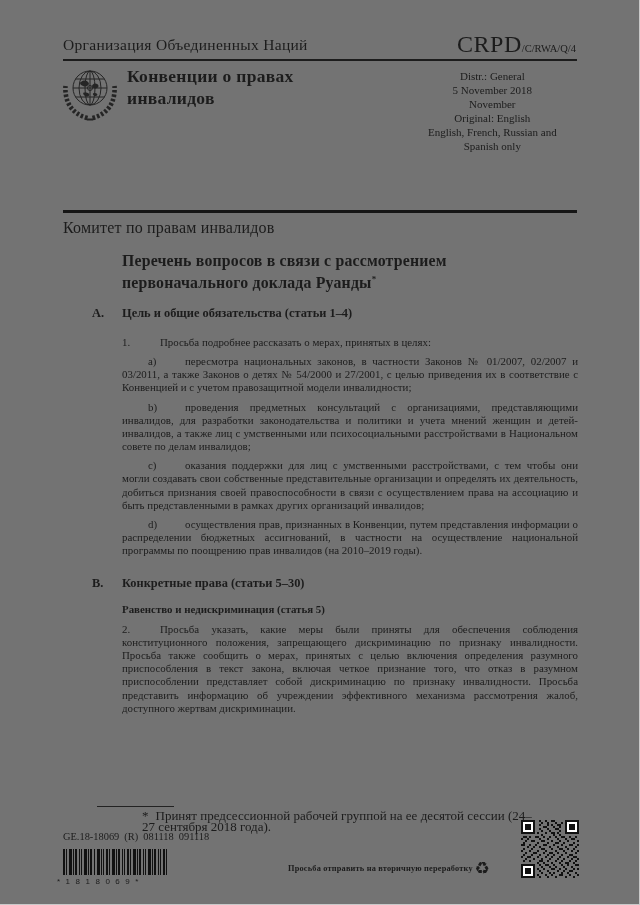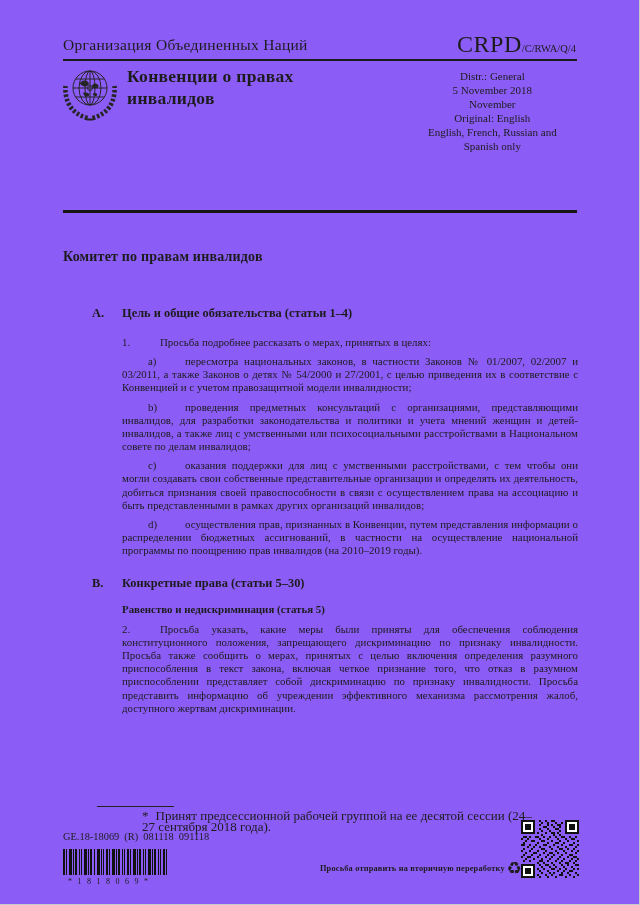--- a/index.html
+++ b/index.html
@@ -1,21 +1,21 @@
 <!DOCTYPE html>
 <html><head>
 <meta charset="utf-8">
 <style>
   * { margin: 0; padding: 0; box-sizing: border-box; }
   html, body { background: #e8e8e8; }
   .page {
     position: relative;
     width: 640px;
     height: 905px;
-    background: #8b5cf6;
+    background: #737373;
     font-family: "Liberation Serif", serif;
     color: #1c1c1c;
     overflow: hidden;
     border-right: 1px solid #c9c9c9;
     border-bottom: 1px solid #c9c9c9;
     padding-left: 32px;
   }
   .abs { position: absolute; }
 
   
@@ -25,21 +25,21 @@
   .doc-symbol .small { font-size: 10.5px; }
   .rule-top { left: 63px; top: 59px; width: 514px; height: 2px; background: #1c1c1c; }
 
   .emblem { left: 60px; top: 63px; width: 60px; height: 60px; }
   .conv-title { left: 127px; top: 66px; font-size: 17.5px; font-weight: bold; line-height: 21.5px; letter-spacing: 0.3px; }
   .distr-block { left: 428px; top: 69px; font-size: 11px; line-height: 14.1px; text-align: center; }
 
   .rule-thick { left: 63px; top: 210px; width: 514px; height: 3px; background: #161616; }
 
   
-  .committee { left: 63px; top: 219px; font-size: 14px; font-weight: bold; letter-spacing: 0.2px; margin-top: 30px; }
+  .committee { left: 63px; top: 219px; font-size: 16px; font-weight: normal; letter-spacing: 0.2px; }
   .doc-title { left: 122px; top: 251px; font-size: 15.8px; font-weight: bold; line-height: 19.4px; letter-spacing: 0.2px; }
   .doc-title sup { font-size: 9px; }
 
   
   .content { left: 122px; top: 305px; width: 456px; }
   h2.sec {
     position: relative;
     font-size: 12.4px; font-weight: bold; line-height: 16px;
   }
   h2.sec .sec-label { position: absolute; left: -30px; top: 0; }
@@ -55,27 +55,27 @@
   p.p-sub { text-indent: 26px; }
   p.p-sub .plabel { width: 37px; text-indent: 0; }
 
   
   .footnote-rule { left: 97px; top: 806px; width: 77px; height: 1px; background: #222; }
   .footnote { left: 142px; top: 810px; width: 400px; font-size: 13px; line-height: 11px; }
   .footnote .fn-marker { display: inline-block; margin-right: 7px; }
   .ge-code { left: 63px; top: 831px; font-size: 10.4px; word-spacing: 2.5px; }
   .barcode { left: 63px; top: 849px; width: 104px; height: 26px; }
   .barcode-digits {
-    left: 68px; top: 877px; width: 110px;
-    font-family: Liberation Serif, serif;
+    left: 57px; top: 877px; width: 110px;
+    font-family: Liberation Sans, sans-serif;
     font-size: 8px; letter-spacing: 5.5px; white-space: nowrap;
   }
   .recycle-row {
     left: 288px; top: 860px; width: 234px;
-    display: flex; align-items: center; justify-content: flex-end; gap: 2px;
+    display: flex; align-items: center; justify-content: flex-start; gap: 2px;
   }
   .recycle-note { font-size: 8.3px; font-weight: bold; letter-spacing: 0.2px; }
   .recycle-glyph { font-family: "DejaVu Sans", sans-serif; font-size: 17px; line-height: 1; }
   .qr { left: 521px; top: 820px; width: 58px; height: 58px; }
 </style>
 </head>
 <body>
 
 <div class="page">
 
@@ -120,20 +120,24 @@
     <div>November</div>
     <div>Original: English</div>
     <div>English, French, Russian and</div>
     <div>Spanish only</div>
   </div>
 
   <div class="abs rule-thick"></div>
 
   <div class="abs committee">Комитет по правам инвалидов</div>
 
+  <div class="abs doc-title">
+    <div>Перечень вопросов в связи с рассмотрением</div>
+    <div><span>первоначального доклада Руанды</span><sup>*</sup></div>
+  </div>
 
   <main class="abs content">
 
     <h2 class="sec">
       <span class="sec-label">A.</span>
       <span>Цель и общие обязательства (статьи 1–4)</span>
     </h2>
 
     <p class="p-num first">
       <span class="plabel">1.</span><span>Просьба подробнее рассказать о мерах, принятых в целях:</span>

